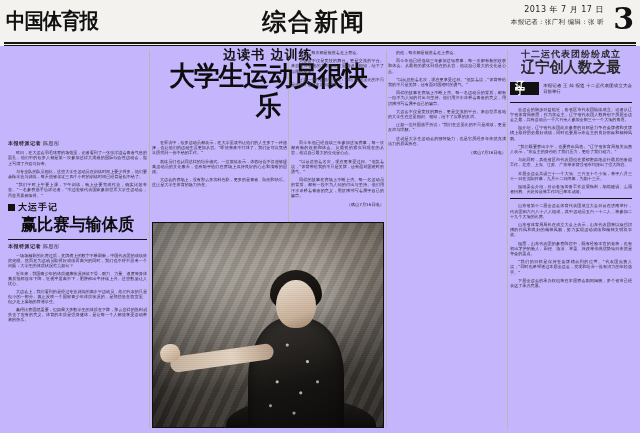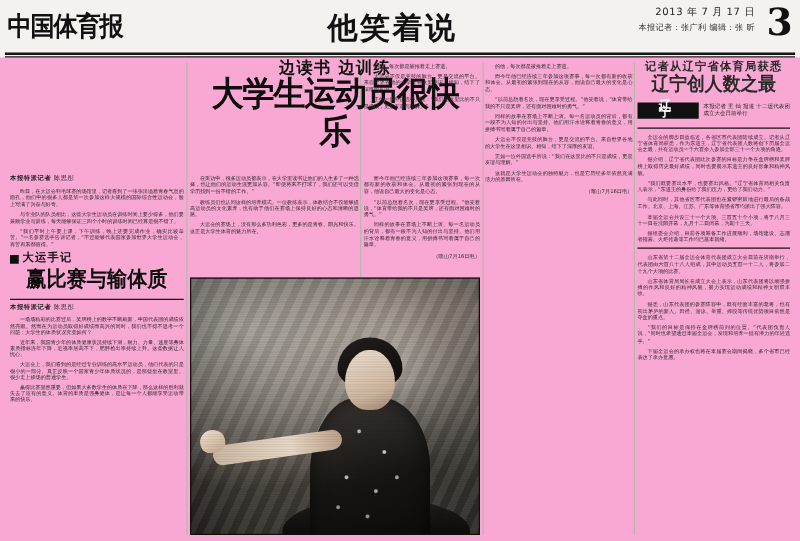--- a/index.html
+++ b/index.html
@@ -4,21 +4,21 @@
 <style>
   html,body{margin:0;padding:0;}
   body{
     width:640px;height:433px;overflow:hidden;
     background:#f3f1ee;
     font-family:"DejaVu Sans","Liberation Sans",sans-serif;
     color:#1a1a1a;
   }
   .page{
     position:relative;width:640px;height:433px;
-    background:#f9a8d4;
+    background:#c4b5fd;
   }
   
   .masthead{
     position:absolute;left:0;top:0;width:640px;height:46px;
     background:#f3f2ef;
   }
   .logo{
     position:absolute;left:6px;top:4px;width:140px;height:34px;
     font-family:"DejaVu Serif","Liberation Serif",serif;
     font-weight:bold;font-size:21px;letter-spacing:-1px;
@@ -175,35 +175,35 @@
   }
   .headline-right{
     font-family:"DejaVu Serif","Liberation Serif",serif;
     font-size:15px;font-weight:bold;text-align:center;letter-spacing:0;
     line-height:17px;margin:0 0 4px;transform:scaleX(.95);
   }
   .tagbox{
     display:inline-block;background:#111;color:#fff;
     font-family:"DejaVu Serif","Liberation Serif",serif;
     font-weight:bold;font-size:10px;letter-spacing:1px;
-    padding:1px 17px;margin:2px 0 3px;vertical-align:middle;
+    padding:1px 5px;margin:2px 0 3px;vertical-align:middle;
   }
   .tagline{
     display:flex;align-items:center;gap:4px;margin:3px 0 4px;
   }
   .tagline .meta{font-size:4.4px;color:#222;line-height:6px;}
 </style>
 </head>
 <body>
 
 <div class="page">
 
   <div class="masthead">
     <div class="logo">中国体育报</div>
-    <div class="section-title">他笑着说</div>
+    <div class="section-title">综合新闻</div>
     <div class="mast-date">2013 年 7 月 17 日</div>
     <div class="mast-credits">本报记者：张广利    编辑：张 昕</div>
     <div class="page-number">3</div>
     <div class="mast-rule"></div>
     <div class="mast-rule2"></div>
   </div>
 
   <div class="vrule" style="left:149px;"></div>
   <div class="vrule" style="left:288px;"></div>
   <div class="vrule" style="left:386px;"></div>
@@ -278,21 +278,21 @@
     <p class="para">而今年他已经连续三年参加这项赛事，每一次都有新的收获和体会。从最初的紧张到现在的从容，他说自己最大的变化是心态。</p>
     <p class="para">“以前总想着名次，现在更享受过程。”他笑着说，“体育带给我的不只是奖牌，还有面对困难时的勇气。”</p>
     <p class="para">同样的故事在赛场上不断上演。每一名运动员的背后，都有一段不为人知的付出与坚持。他们用汗水诠释着青春的意义，用拼搏书写着属于自己的篇章。</p>
     <p class="para">大运会不仅是竞技的舞台，更是交流的平台。来自世界各地的大学生在这里相识、相知，结下了深厚的友谊。</p>
     <p class="para">正如一位外国选手所说：“我们在这里比的不只是成绩，更是友谊与理解。”</p>
     <p class="para">这就是大学生运动会的独特魅力，也是它历经多年依然充满活力的原因所在。</p>
     <div class="signoff">（喀山7月16日电）</div>
   </div>
 
   <div class="col colE">
-    <div class="kicker-small">记者从辽宁省体育局获悉</div>
+    <div class="kicker-small">十二运代表团纷纷成立</div>
     <div class="headline-right">辽宁创人数之最</div>
     <div class="tagline">
       <span class="tagbox">辽宁</span>
       <span class="meta">本报记者 王 灿 报道
 十二运代表团成立大会日前举行</span>
     </div>
     <div class="rule-thin"></div>
     <p class="para">全运会的脚步日益临近，各省区市代表团陆续成立。记者从辽宁省体育局获悉，作为东道主，辽宁省代表团人数将创下历届全运会之最，共有运动员一千六百余人参加全部三十一个大项的角逐。</p>
     <p class="para">据介绍，辽宁省代表团此次参赛的目标是力争在金牌榜和奖牌榜上取得历史最好成绩，同时也要展示东道主的良好形象和精神风貌。</p>
     <p class="para">“我们既要赛出水平，也要赛出风格。”辽宁省体育局相关负责人表示，“东道主的身份给了我们压力，更给了我们动力。”</p>

